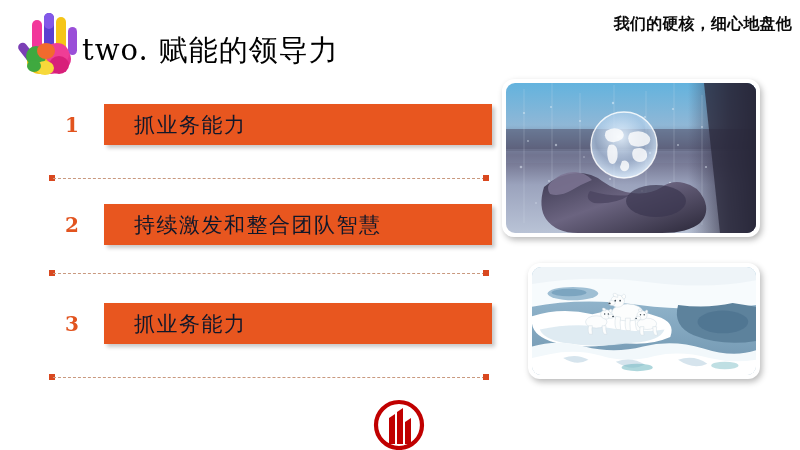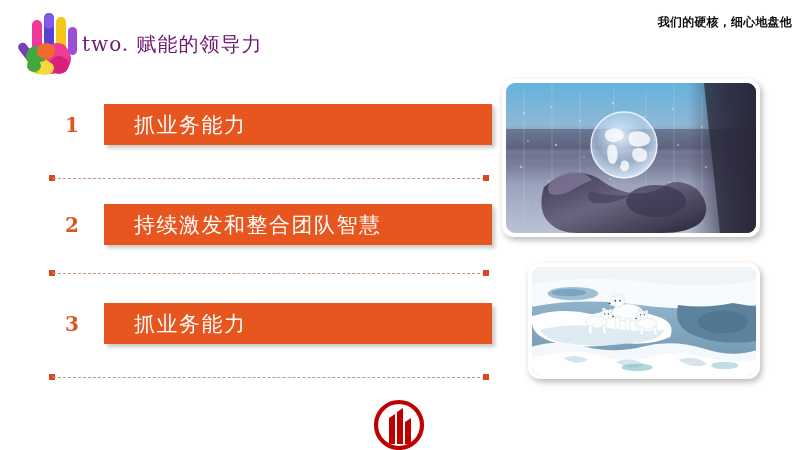--- a/index.html
+++ b/index.html
@@ -17,21 +17,21 @@
     background: #ffffff;
     overflow: hidden;
   }
 
   
   #header-note {
     position: absolute;
     top: 14px;
     right: 8px;
     font-family: "DejaVu Sans", sans-serif;
-    font-size: 12px;
+    font-size: 16px;
     font-weight: bold;
     color: #0b0b0b;
     letter-spacing: 0.2px;
     white-space: nowrap;
   }
 
   
   #hand-logo {
     position: absolute;
     left: 12px;
@@ -39,22 +39,22 @@
     width: 74px;
     height: 76px;
   }
 
   
   #slide-title {
     position: absolute;
     left: 82px;
     top: 31px;
     font-family: "DejaVu Serif", serif;
-    font-size: 20px;
-    color: #701a75;
+    font-size: 29px;
+    color: #000000;
     white-space: nowrap;
     letter-spacing: 1px;
   }
 
   
   .row {
     position: absolute;
     left: 40px;
     width: 452px;
     height: 42px;
@@ -80,21 +80,21 @@
     background: #e8561f;
     box-shadow: 3px 3px 4px rgba(0,0,0,0.22);
   }
   .row-bar-text {
     position: absolute;
     left: 30px;
     top: 50%;
     transform: translateY(-50%);
     font-family: "DejaVu Sans", sans-serif;
     font-size: 21px;
-    color: #ffffff;
+    color: #0f172a;
     white-space: nowrap;
     letter-spacing: 1.5px;
   }
 
   
   .sep {
     position: absolute;
     left: 49px;
     width: 440px;
     height: 7px;

